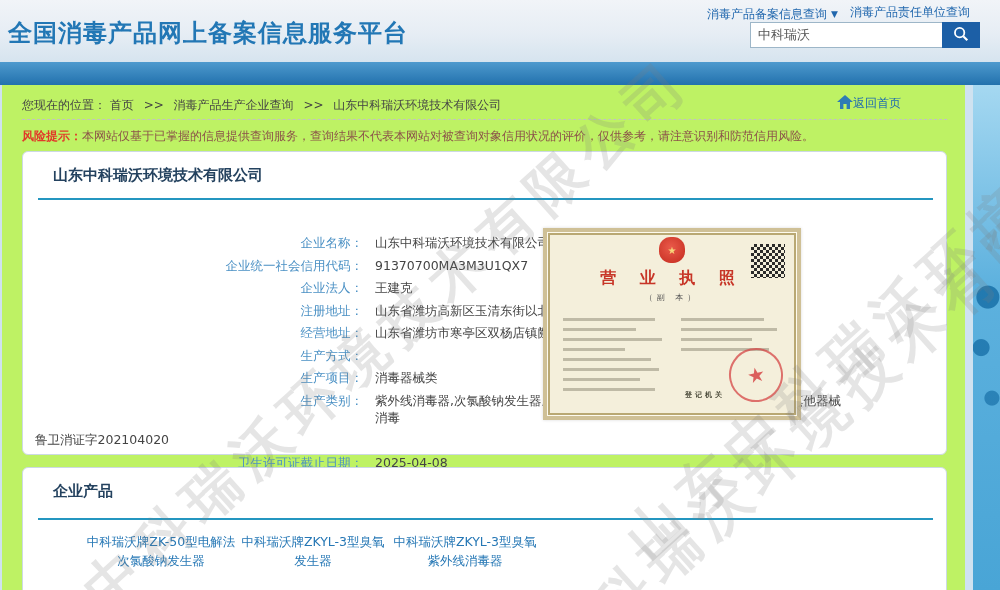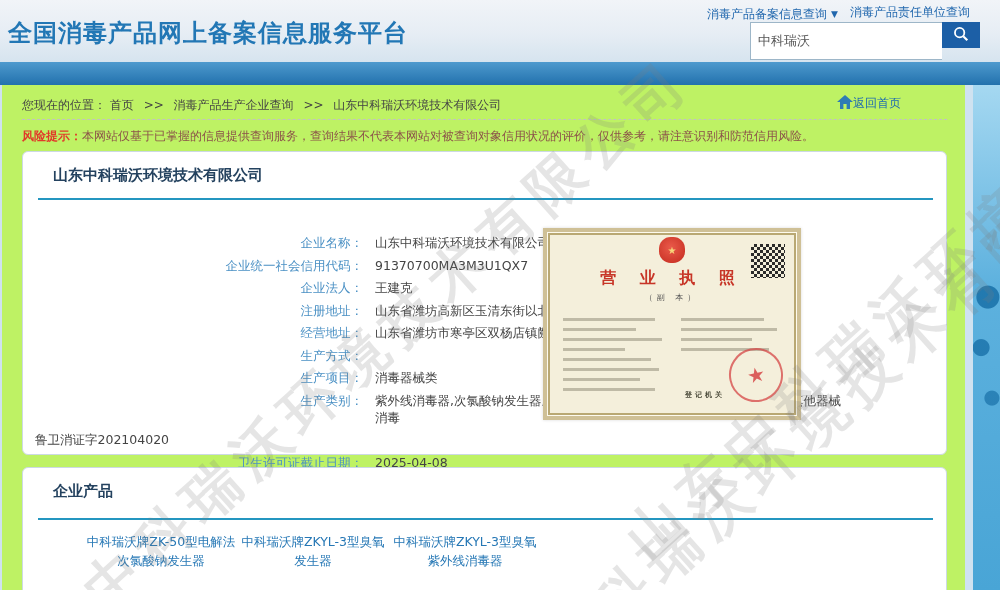--- a/index.html
+++ b/index.html
@@ -9,21 +9,21 @@
   
   .header { position:absolute; top:0; left:0; width:1000px; height:62px;
     background:linear-gradient(180deg,#f1f4f8 0%,#e6edf4 55%,#d6e4ef 100%); }
   .site-title { position:absolute; left:8px; top:17px; font-size:24px; font-weight:bold;
     color:#2277b5; letter-spacing:1px; white-space:nowrap; }
   .topnav { position:absolute; top:4px; right:30px; display:flex; gap:12px; font-size:12px; }
   .topnav a { color:#1f66ad; text-decoration:none; display:flex; align-items:center; gap:4px; }
   .topnav a.active { border-bottom:2px solid #1f66ad; padding-bottom:1px; }
   .chev { font-size:9px; color:#1f66ad; }
   .searchbar { position:absolute; top:22px; right:20px; display:flex; }
-  .searchbar input { width:192px; height:38px; border:1px solid #9db6c8; border-right:none;
+  .searchbar input { width:192px; height:26px; border:1px solid #9db6c8; border-right:none;
     padding:0 7px; font-size:13px; color:#555; background:#fff; outline:none;
     font-family:inherit; }
   .search-btn { width:38px; height:26px; background:#1c5fa6; border:none; cursor:pointer;
     display:flex; align-items:center; justify-content:center; }
 
   
   .bluebar { position:absolute; top:62px; left:0; width:1000px; height:23px;
     background:linear-gradient(180deg,#4e9ace,#2271ad); }
   .sideband { position:absolute; top:85px; left:973px; width:27px; height:505px;
     background:

